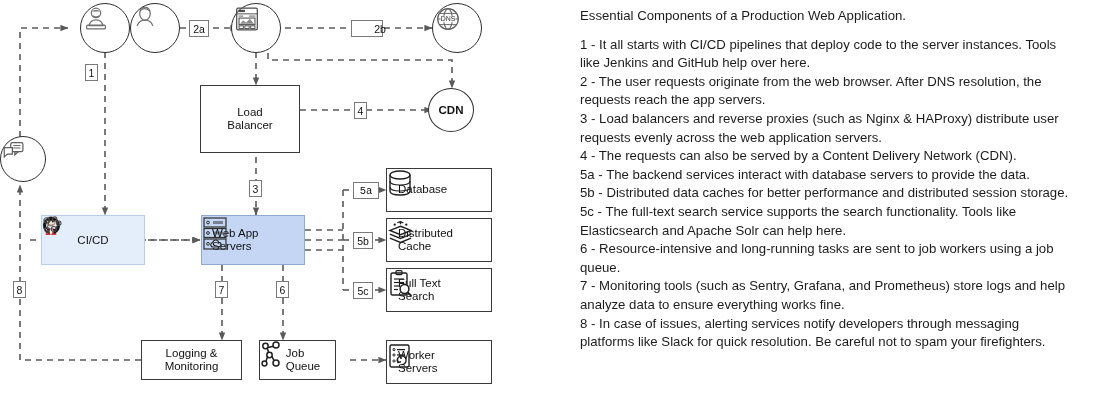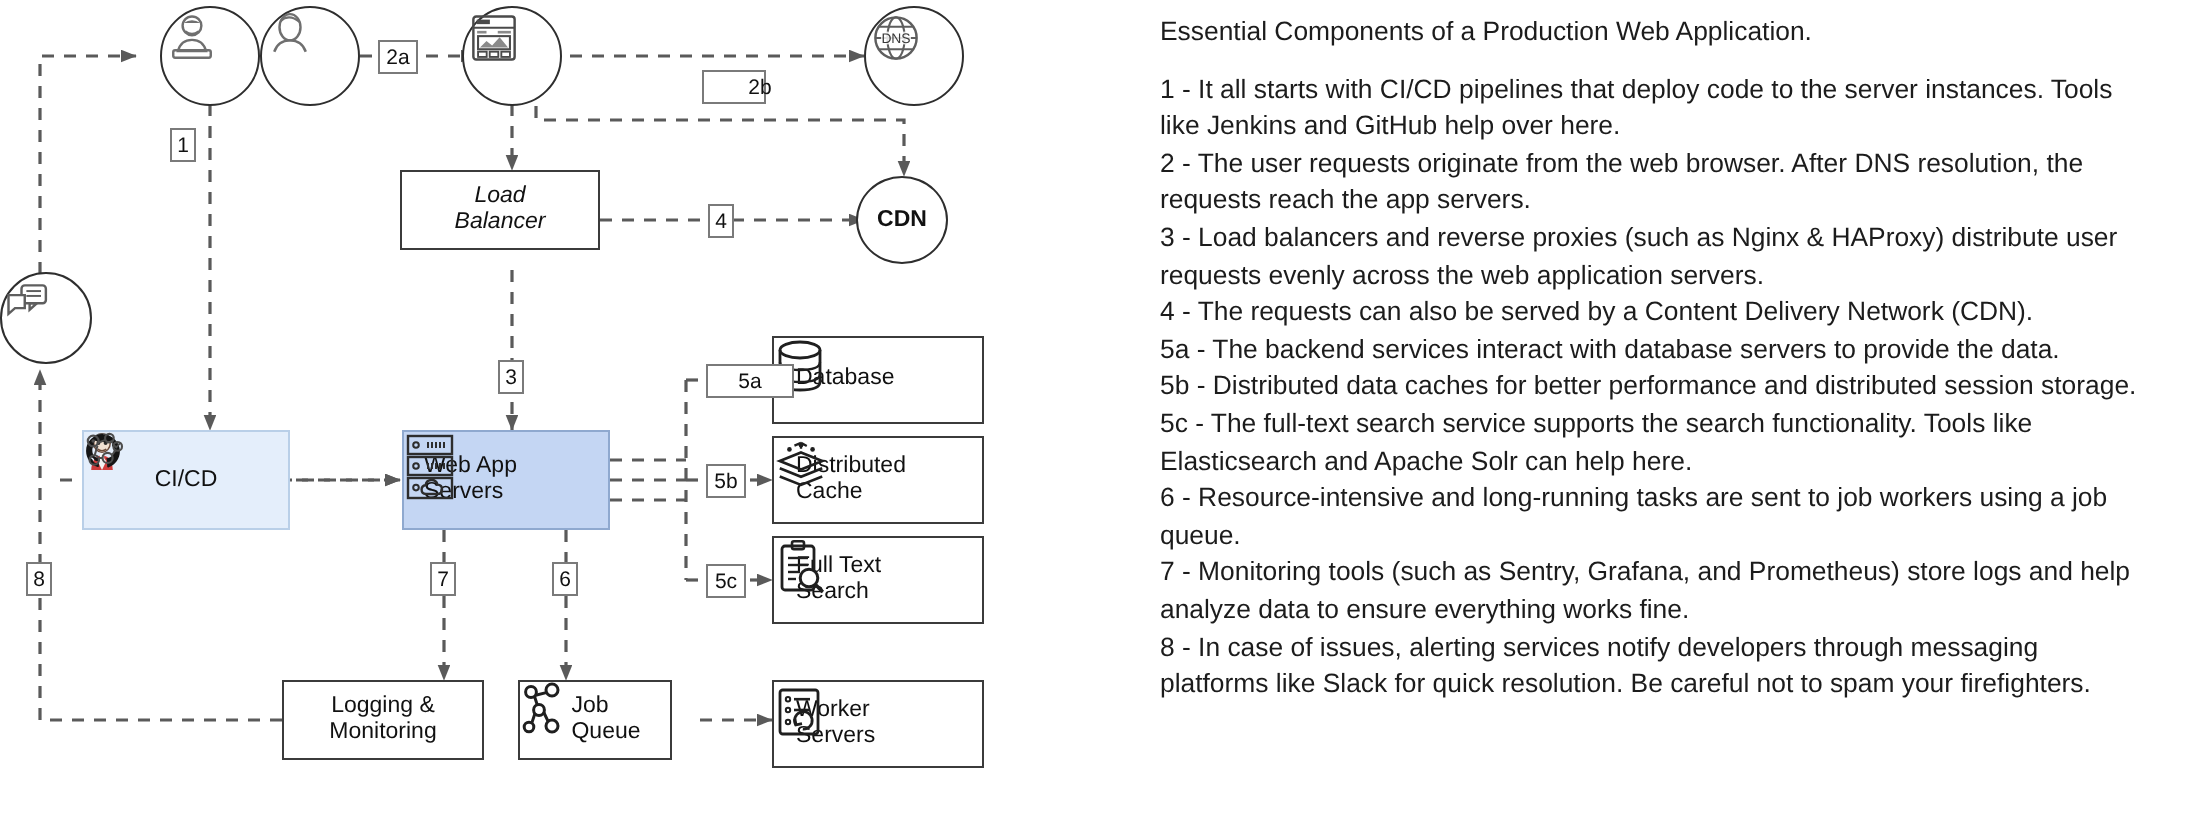--- a/index.html
+++ b/index.html
@@ -160,21 +160,21 @@
         <svg width="26" height="26" viewBox="0 0 32 32">
           <rect x="12" y="7" width="15" height="11" rx="2" fill="none" stroke="#5e5e5e" stroke-width="1.5"></rect>
           <path d="M17 18 l0 4 l4.5 -4 z" fill="none" stroke="#5e5e5e" stroke-width="1.5"></path>
           <line x1="15" y1="10.5" x2="24" y2="10.5" stroke="#5e5e5e" stroke-width="1.2"></line>
           <line x1="15" y1="13.5" x2="24" y2="13.5" stroke="#5e5e5e" stroke-width="1.2"></line>
           <path d="M4 13 h10 v8 h-6 l-4 3.5 v-3.5 h0 z" fill="#ffffff" stroke="#5e5e5e" stroke-width="1.5"></path>
         </svg>
       </span>
     </div>
 
-    <div class="node box center" style="left:200px;top:85px;width:100px;height:40px;font-style:italic;">
+    <div class="node box center" style="left:200px;top:85px;width:100px;height:68px;">
       <span class="lbl">Load
 Balancer</span>
     </div>
 
     <div class="node box tint-cicd" style="left:41px;top:215px;width:104px;height:50px;flex-direction:column;gap:1px;">
       <span class="lbl" style="font-size:11.5px;margin-top:2px;">CI/CD</span>
       <span style="display:flex;align-items:center;gap:8px;">
         <span class="ico">
           <svg width="18" height="20" viewBox="0 0 20 22">
             <ellipse cx="10" cy="6" rx="4.6" ry="5.2" fill="#f0e0d2" stroke="#6a4a3a" stroke-width="0.8"></ellipse>
@@ -307,24 +307,24 @@
           <path d="M11 21.6 a4.4 4.4 0 1 1 3.4 2" fill="none" stroke="#1f1f1f" stroke-width="1.4"></path>
           <path d="M10.4 18.4 l0.6 3 l3 -0.6" fill="none" stroke="#1f1f1f" stroke-width="1.4"></path>
         </svg>
       </span>
       <span class="lbl">Worker
 Servers</span>
     </div>
 
     <div class="chip" style="left:85px;top:64px;">1</div>
     <div class="chip" style="left:189px;top:20px;width:20px;text-align:center;">2a</div>
-    <div class="chip" style="left:351px;top:35px;width:20px;padding-left:28px;">2b</div>
+    <div class="chip" style="left:351px;top:20px;width:20px;padding-left:28px;">2b</div>
     <div class="chip" style="left:249px;top:180px;">3</div>
     <div class="chip" style="left:354px;top:102px;">4</div>
-    <div class="chip" style="left:353px;top:182px;width:44px;">5a</div>
+    <div class="chip" style="left:353px;top:182px;width:26px;font-family:Liberation Mono, monospace;">5a</div>
     <div class="chip" style="left:353px;top:232px;width:20px;">5b</div>
     <div class="chip" style="left:353px;top:282px;width:20px;">5c</div>
     <div class="chip" style="left:276px;top:281px;">6</div>
     <div class="chip" style="left:215px;top:281px;">7</div>
     <div class="chip" style="left:13px;top:281px;">8</div>
   </div>
 
   <div id="notes">
     <div class="title">Essential Components of a Production Web Application.</div>
     <div class="body">1 - It all starts with CI/CD pipelines that deploy code to the server instances. Tools like Jenkins and GitHub help over here.

